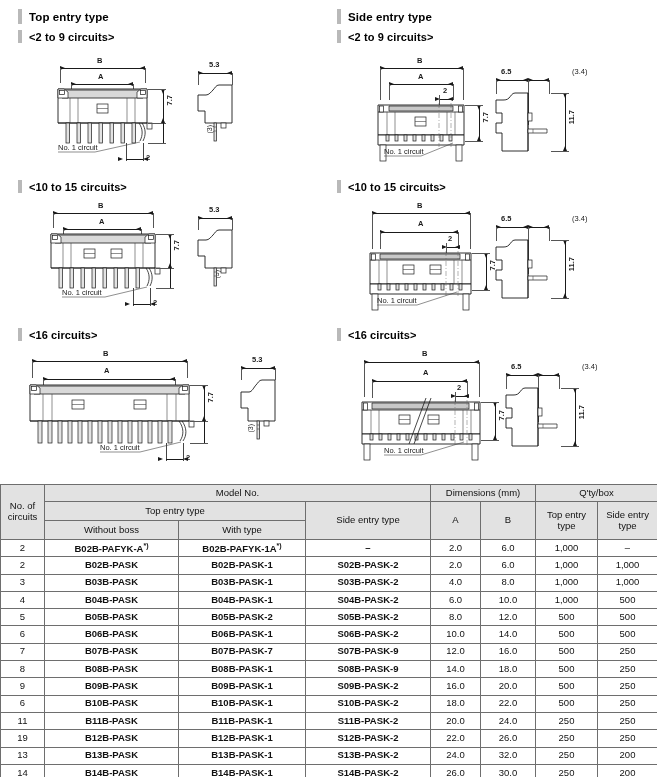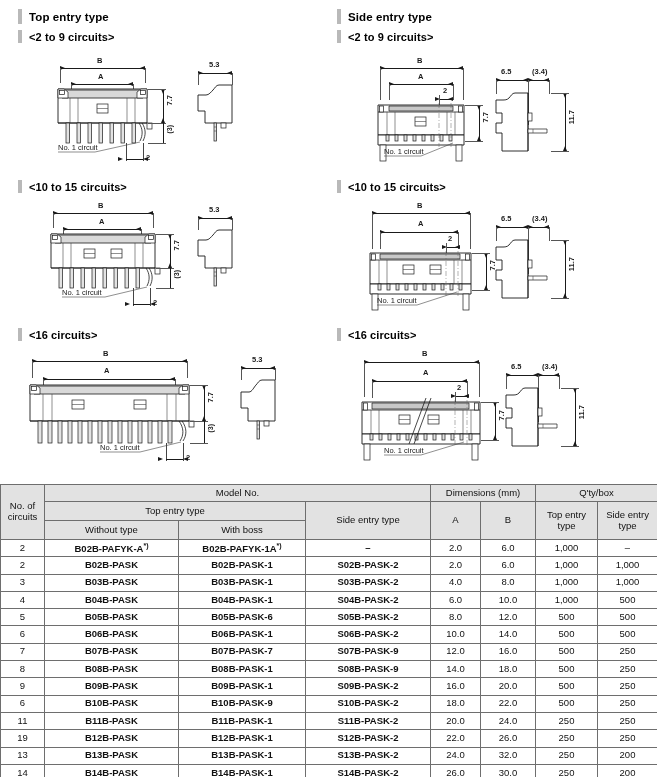--- a/index.html
+++ b/index.html
@@ -49,21 +49,21 @@
 
   
   .dim-label {
     position: absolute;
     font-size: 7.5px;
     font-weight: bold;
     color: #1a1a1a;
     white-space: nowrap;
     line-height: 1;
   }
-  .dim-label.norm { font-weight: bold; }
+  .dim-label.norm { font-weight: normal; margin-left: 40px; }
   .vert {
     writing-mode: vertical-rl;
     transform: rotate(180deg);
   }
   .hline { position: absolute; height: 0; border-top: 0.8px solid #1a1a1a; }
   .vline { position: absolute; width: 0; border-left: 0.8px solid #1a1a1a; }
   .thin  { border-color: #444; }
   .ext   { position: absolute; width: 0; border-left: 0.7px solid #555; }
   .exth  { position: absolute; height: 0; border-top: 0.7px solid #555; }
 
@@ -771,22 +771,22 @@
           <th rowspan="2" class="tall">
             <div>Top entry</div>
             <div>type</div>
           </th>
           <th rowspan="2" class="tall">
             <div>Side entry</div>
             <div>type</div>
           </th>
         </tr>
         <tr>
-          <th>Without type</th>
-          <th>With boss</th>
+          <th>Without boss</th>
+          <th>With type</th>
         </tr>
       </thead>
       <tbody id="spec-body">
           <tr>
             <td class="num">2</td>
             <td class="model">B02B-PAFYK-A<span class="sup">*)</span></td>
             <td class="model">B02B-PAFYK-1A<span class="sup">*)</span></td>
             <td class="model">–</td>
             <td class="num">2.0</td>
             <td class="num">6.0</td>
@@ -819,21 +819,21 @@
             <td class="model">B04B-PASK-1</td>
             <td class="model">S04B-PASK-2</td>
             <td class="num">6.0</td>
             <td class="num">10.0</td>
             <td class="num">1,000</td>
             <td class="num">500</td>
           </tr>
           <tr>
             <td class="num">5</td>
             <td class="model">B05B-PASK</td>
-            <td class="model">B05B-PASK-6</td>
+            <td class="model">B05B-PASK-2</td>
             <td class="model">S05B-PASK-2</td>
             <td class="num">8.0</td>
             <td class="num">12.0</td>
             <td class="num">500</td>
             <td class="num">500</td>
           </tr>
           <tr>
             <td class="num">6</td>
             <td class="model">B06B-PASK</td>
             <td class="model">B06B-PASK-1</td>
@@ -869,21 +869,21 @@
             <td class="model">B09B-PASK-1</td>
             <td class="model">S09B-PASK-2</td>
             <td class="num">16.0</td>
             <td class="num">20.0</td>
             <td class="num">500</td>
             <td class="num">250</td>
           </tr>
           <tr>
             <td class="num">6</td>
             <td class="model">B10B-PASK</td>
-            <td class="model">B10B-PASK-9</td>
+            <td class="model">B10B-PASK-1</td>
             <td class="model">S10B-PASK-2</td>
             <td class="num">18.0</td>
             <td class="num">22.0</td>
             <td class="num">500</td>
             <td class="num">250</td>
           </tr>
           <tr>
             <td class="num">11</td>
             <td class="model">B11B-PASK</td>
             <td class="model">B11B-PASK-1</td>

